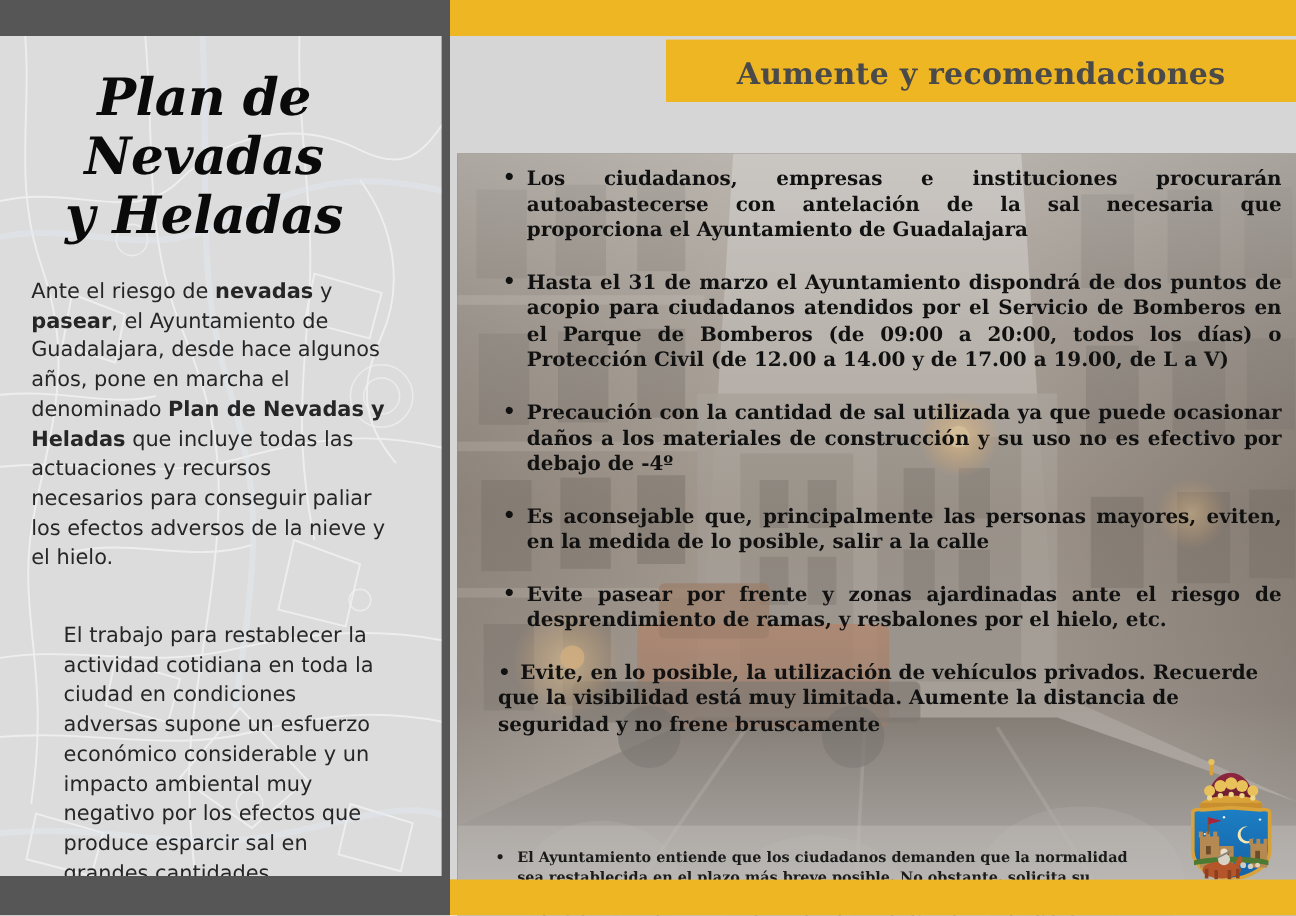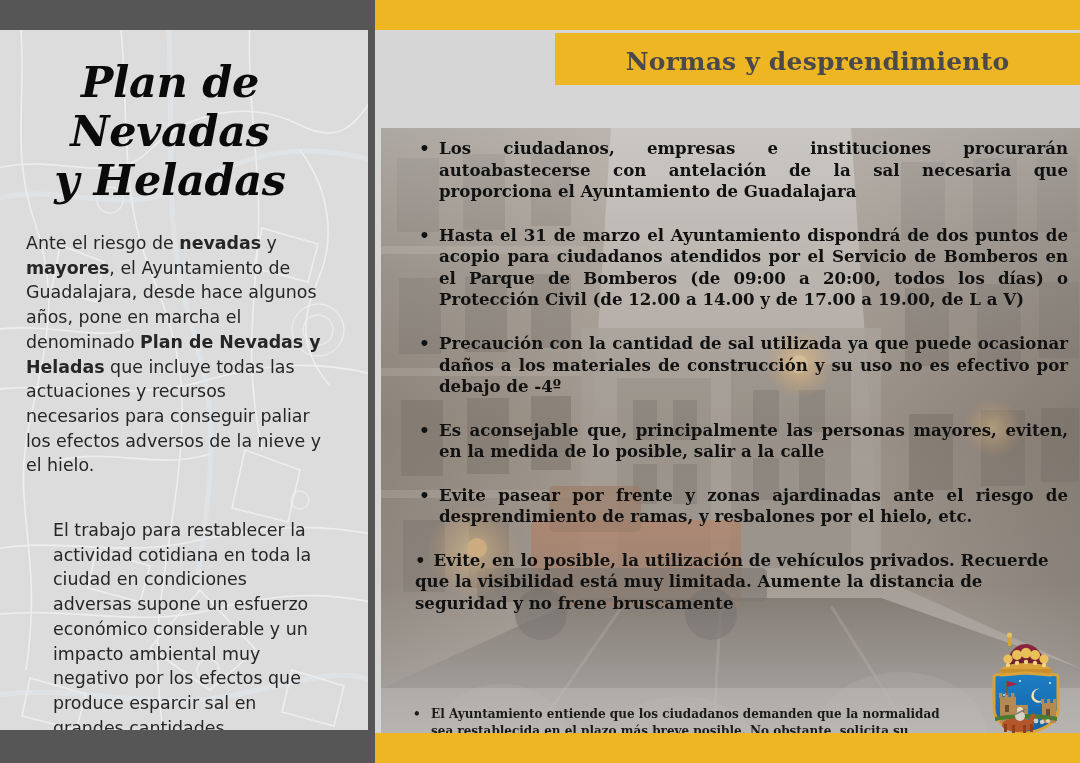--- a/index.html
+++ b/index.html
@@ -283,35 +283,35 @@
     </div>
 
     <div class="left-content">
 
       <h1 class="poster-title">
         <span class="tline">Plan de</span>
         <span class="tline">Nevadas</span>
         <span class="tline">y Heladas</span>
       </h1>
 
-      <p class="left-para p1"><span>Ante el riesgo de </span><b>nevadas</b><span> y </span><b>mayores</b><span>, el Ayuntamiento de Guadalajara, desde hace  algunos años, pone en marcha el denominado </span><b>Plan de Nevadas y Heladas</b><span> que incluye todas las  actuaciones y recursos necesarios para conseguir paliar los efectos adversos de la nieve y el hielo.</span></p>
+      <p class="left-para p1"><span>Ante el riesgo de </span><b>nevadas</b><span> y </span><b>pasear</b><span>, el Ayuntamiento de Guadalajara, desde hace  algunos años, pone en marcha el denominado </span><b>Plan de Nevadas y Heladas</b><span> que incluye todas las  actuaciones y recursos necesarios para conseguir paliar los efectos adversos de la nieve y el hielo.</span></p>
 
       <p class="left-para p2">El trabajo para restablecer la actividad cotidiana en toda la ciudad en condiciones adversas supone un  esfuerzo económico considerable y un impacto ambiental muy negativo por los efectos que produce esparcir sal en grandes cantidades.</p>
     </div>
 
     <div class="left-bottom-dark"></div>
   </div>
 
   <div class="right-panel">
 
     <div class="right-grayband"></div>
     <div class="normas-rule"></div>
 
     <div class="normas-band">
-      <div class="normas-title">Normas y desprendimiento</div>
+      <div class="normas-title">Aumente y recomendaciones</div>
     </div>
 
     <div class="photo">
       <div class="photo-img">
         <svg viewBox="0 0 699 653" preserveAspectRatio="none" xmlns="http://www.w3.org/2000/svg">
           <defs>
             <linearGradient id="skyG" x1="0" y1="0" x2="0" y2="1">
               <stop offset="0" stop-color="#cfcac4"></stop>
               <stop offset="1" stop-color="#8e8178"></stop>
             </linearGradient>

